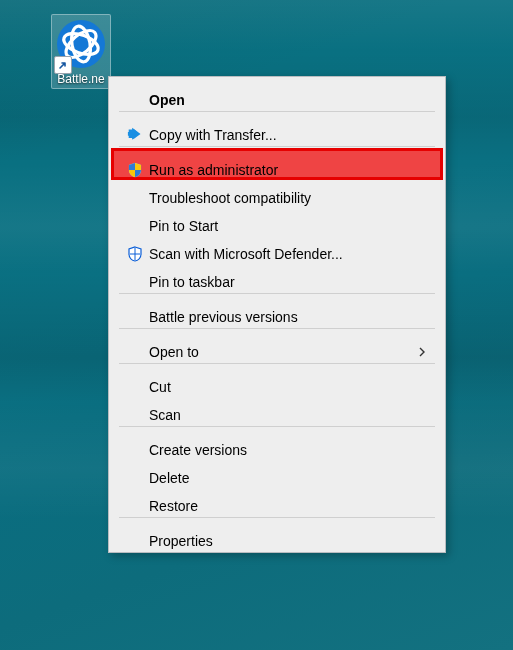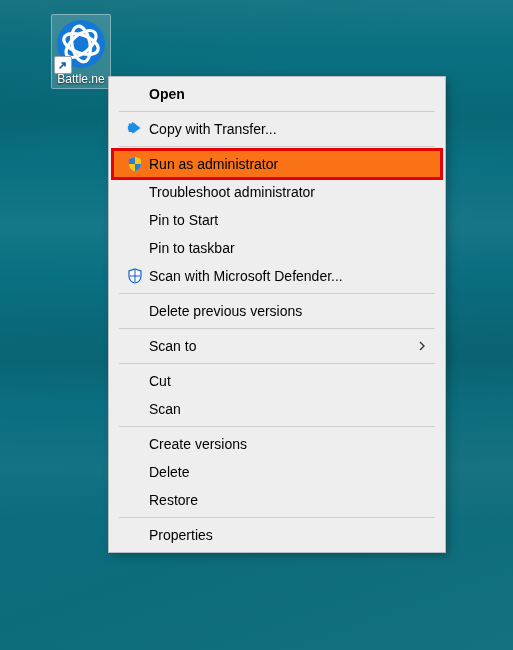--- a/index.html
+++ b/index.html
@@ -82,21 +82,21 @@
     left: 108px;
     width: 332px;
     background: #eeeeee;
     border: 1px solid #b9bcc0;
     box-shadow: 3px 3px 8px rgba(0,0,0,0.25);
     padding: 3px 2px;
     color: #000;
   }
   .menu-item {
     display: flex;
-    align-items: center;
+    align-items: flex-end;
     height: 28px;
     padding: 0 14px 0 8px;
     margin: 0 2px;
     user-select: none;
     position: relative;
   }
   .menu-item .iconcol {
     width: 28px;
     display: flex;
     justify-content: center;
@@ -115,21 +115,21 @@
     border-top: 1px solid #cfcfcf;
     margin: 3px 8px;
   }
   .highlight-red {
     position: absolute;
     inset: -2px -2px -2px -2px;
     border: 3px solid #e60000;
     pointer-events: none;
   }
   .hover-bg {
-    background: #f97316;
+    background: #ef4444;
   }
   .hover-bg .iconcol, .hover-bg .labelcol { position: relative; z-index: 1; }
 
   
   .icon16 { width: 16px; height: 16px; display:block; }
 </style>
 </head>
 <body>
 
 <div class="desktop">
@@ -188,56 +188,56 @@
           <path d="M8 1 L2 3 V8 L8 8 Z" fill="#2e7cd6"></path>
           <path d="M8 8 L14 8 C14 12 11 14.5 8 15 Z" fill="#2e7cd6"></path>
           <path d="M8 8 L2 8 C2 12 5 14.5 8 15 Z" fill="#f9c70c"></path>
         </svg>
       </span>
       <span class="labelcol">Run as administrator</span>
     </div>
 
     <div class="menu-item">
       <span class="iconcol"></span>
-      <span class="labelcol">Troubleshoot administrator</span>
+      <span class="labelcol">Troubleshoot compatibility</span>
     </div>
 
     <div class="menu-item">
       <span class="iconcol"></span>
       <span class="labelcol">Pin to Start</span>
-    </div>
-
-    <div class="menu-item">
-      <span class="iconcol"></span>
-      <span class="labelcol">Pin to taskbar</span>
     </div>
 
     <div class="menu-item">
       <span class="iconcol">
         <svg class="icon16" viewBox="0 0 16 16">
           <path d="M8 1 L14 3 V8 C14 12 11 14.5 8 15 C5 14.5 2 12 2 8 V3 Z" fill="#ffffff" stroke="#0b5ed7" stroke-width="1.2"></path>
           <path d="M8 2 L8 14" stroke="#0b5ed7" stroke-width="1"></path>
           <path d="M3 8 L13 8" stroke="#0b5ed7" stroke-width="1"></path>
         </svg>
       </span>
       <span class="labelcol">Scan with Microsoft Defender...</span>
     </div>
 
-    <div class="sep"></div>
-
-    <div class="menu-item">
-      <span class="iconcol"></span>
-      <span class="labelcol">Delete previous versions</span>
-    </div>
-
-    <div class="sep"></div>
-
-    <div class="menu-item">
-      <span class="iconcol"></span>
-      <span class="labelcol">Scan to</span>
+    <div class="menu-item">
+      <span class="iconcol"></span>
+      <span class="labelcol">Pin to taskbar</span>
+    </div>
+
+    <div class="sep"></div>
+
+    <div class="menu-item">
+      <span class="iconcol"></span>
+      <span class="labelcol">Battle previous versions</span>
+    </div>
+
+    <div class="sep"></div>
+
+    <div class="menu-item">
+      <span class="iconcol"></span>
+      <span class="labelcol">Open to</span>
       <span class="arrow">
         <svg width="10" height="10" viewBox="0 0 10 10">
             <path d="M3 1 L7 5 L3 9" fill="none" stroke="#333" stroke-width="1.4"></path>
           </svg>
       </span>
     </div>
 
     <div class="sep"></div>
 
     <div class="menu-item">

